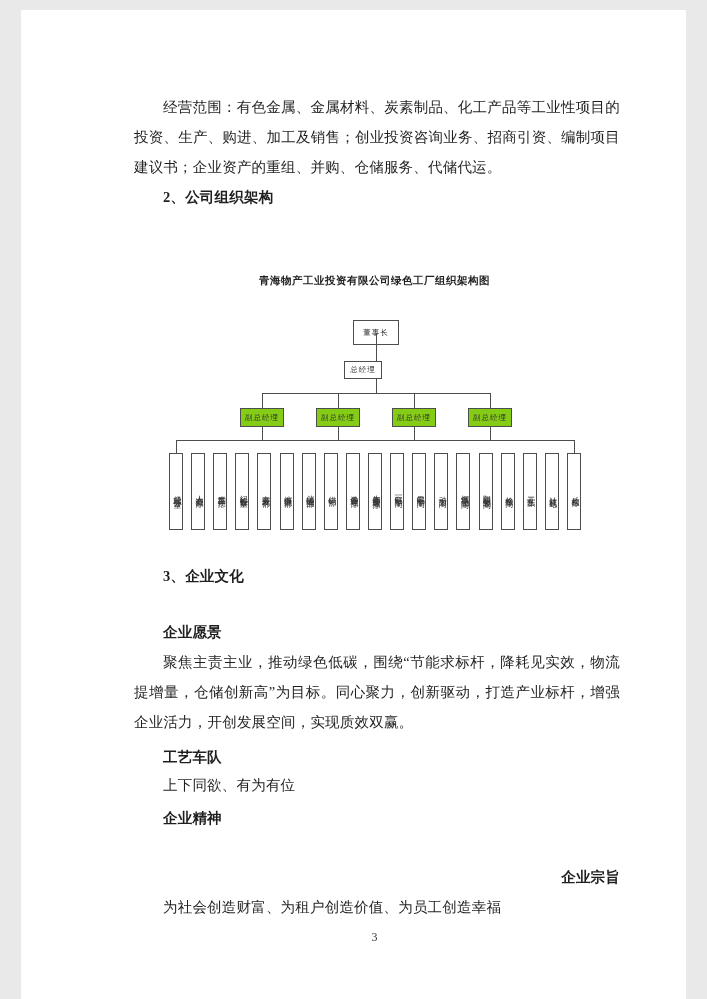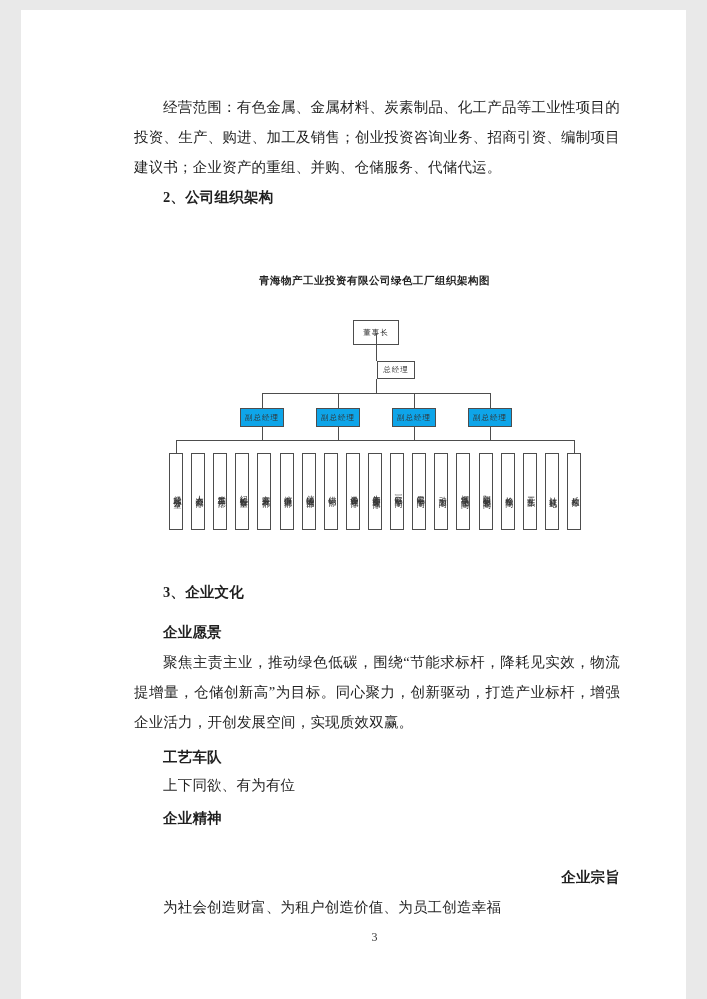--- a/index.html
+++ b/index.html
@@ -36,31 +36,31 @@
   .node{
     position:absolute;
     box-sizing:border-box;
     border:1px solid #4d4d4d;background:#fff;
     display:flex;align-items:center;justify-content:center;
     font-size:7.5px;color:#333;
     font-family:"Liberation Sans","DejaVu Sans",sans-serif;
     letter-spacing:1px;
   }
   .chairman{left:332px;top:60px;width:46px;height:25px;}
-  .gm{left:356px;top:101px;width:38px;height:18px;}
+  .gm{left:323px;top:101px;width:38px;height:18px;}
   .vline{position:absolute;width:1px;background:#4d4d4d;}
   .hline{position:absolute;height:1px;background:#4d4d4d;}
   .deputies-row{
     position:absolute;left:219px;top:148px;width:272px;height:19px;
     display:flex;justify-content:space-between;
   }
   .deputy{
     position:static;box-sizing:border-box;
     width:44px;height:19px;
-    border:1px solid #4d4d4d;background:#0ea5e9;
+    border:1px solid #4d4d4d;background:#84cc16;
     display:flex;align-items:center;justify-content:center;
     font-size:7.5px;color:#333;letter-spacing:1px;
     font-family:"Liberation Sans","DejaVu Sans",sans-serif;
   }
   .departments-row{
     position:absolute;left:148px;top:193px;width:412px;height:77px;
     display:flex;justify-content:space-between;
   }
   .dept{
     box-sizing:border-box;
@@ -135,21 +135,21 @@
   <div class="vline" style="left: 241px; top: 133px; height: 15px;"></div>
       <div class="vline" style="left: 241px; top: 167px; height: 13px;"></div>
       <div class="vline" style="left: 317px; top: 133px; height: 15px;"></div>
       <div class="vline" style="left: 317px; top: 167px; height: 13px;"></div>
       <div class="vline" style="left: 393px; top: 133px; height: 15px;"></div>
       <div class="vline" style="left: 393px; top: 167px; height: 13px;"></div>
       <div class="vline" style="left: 469px; top: 133px; height: 15px;"></div>
       <div class="vline" style="left: 469px; top: 167px; height: 13px;"></div>
     </div>
 
-  <p class="tblock indent bold single" style="top:567px;">3、企业文化</p>
+  <p class="tblock indent bold single" style="top:551px;">3、企业文化</p>
 
   <p class="tblock indent" style="top:637px;">聚焦主责主业，推动绿色低碳，围绕“节能求标杆，降耗见实效，物流提增量，仓储创新高”为目标。同心聚力，创新驱动，打造产业标杆，增强企业活力，开创发展空间，实现质效双赢。</p>
 
   <p class="tblock indent bold single" style="top:607px;">企业愿景</p>
 
   <p class="tblock indent bold single" style="top:732px;">工艺车队</p>
 
   <p class="tblock indent bold single" style="top:793px;">企业精神</p>
 
   <p class="tblock indent single" style="top:760px;">上下同欲、有为有位</p>

